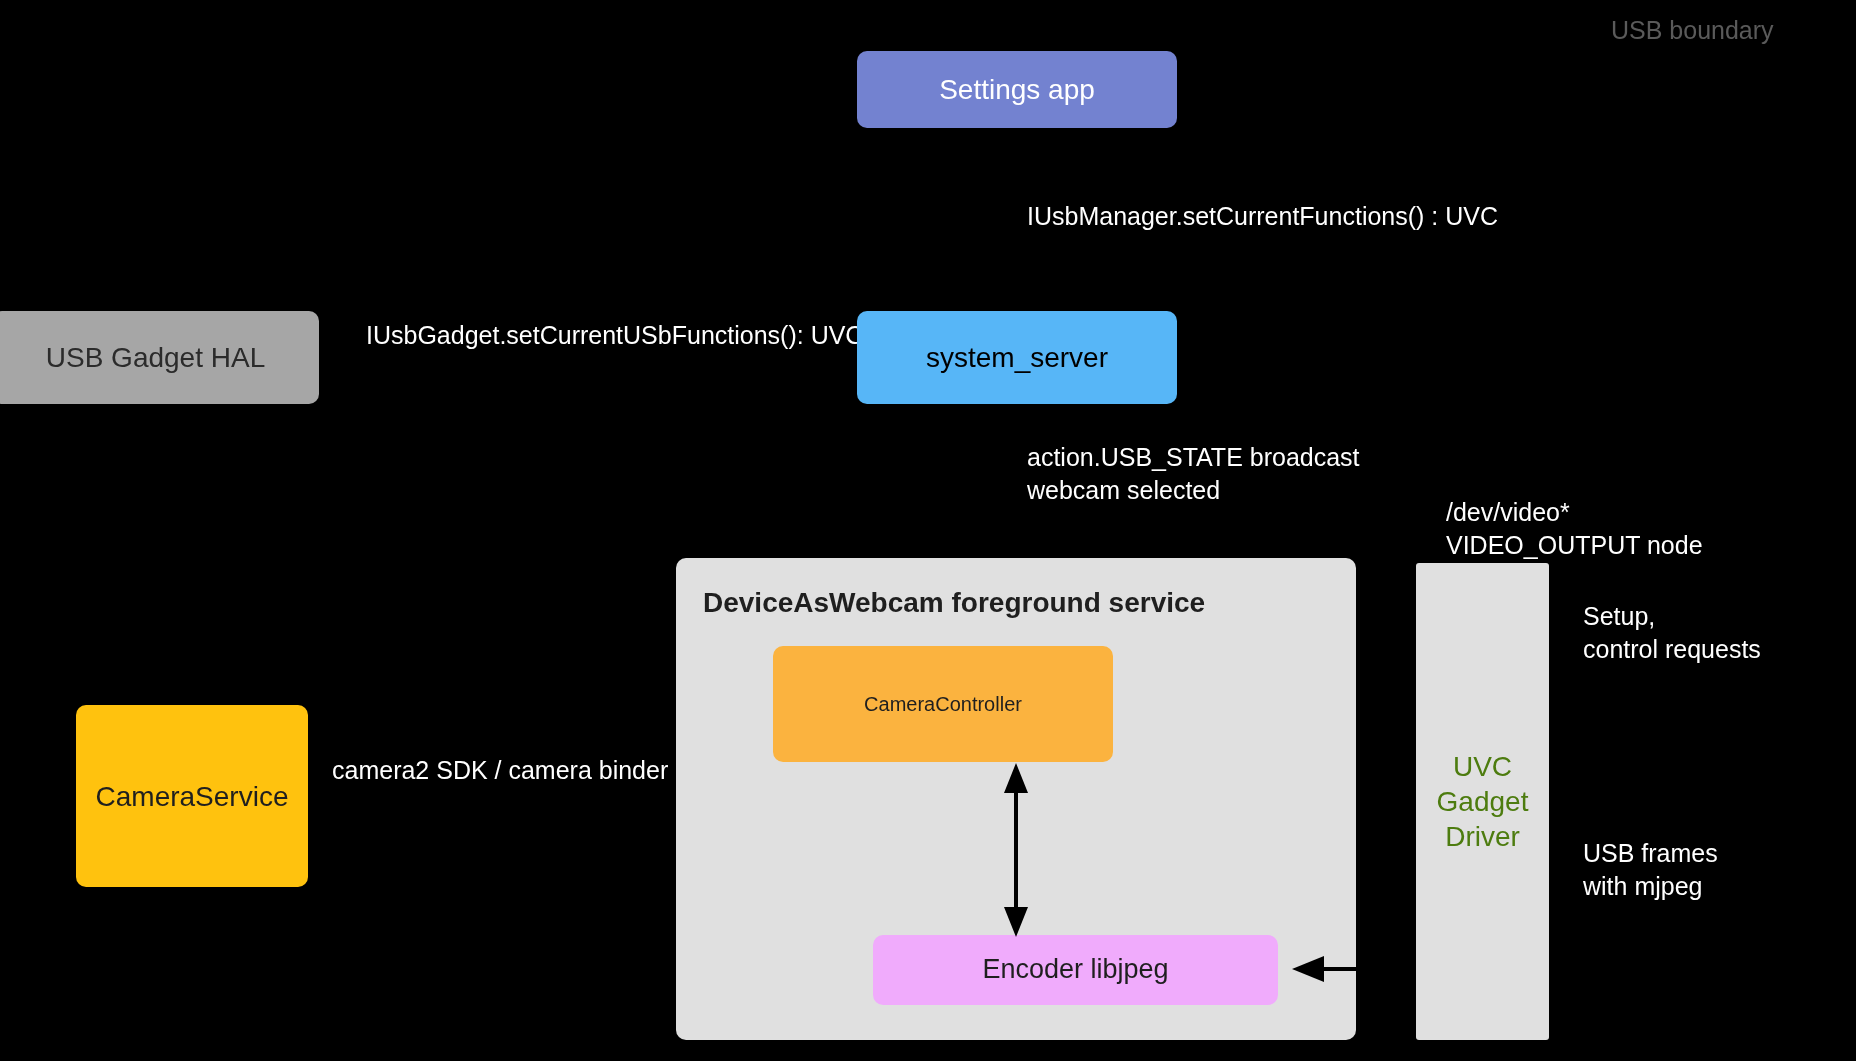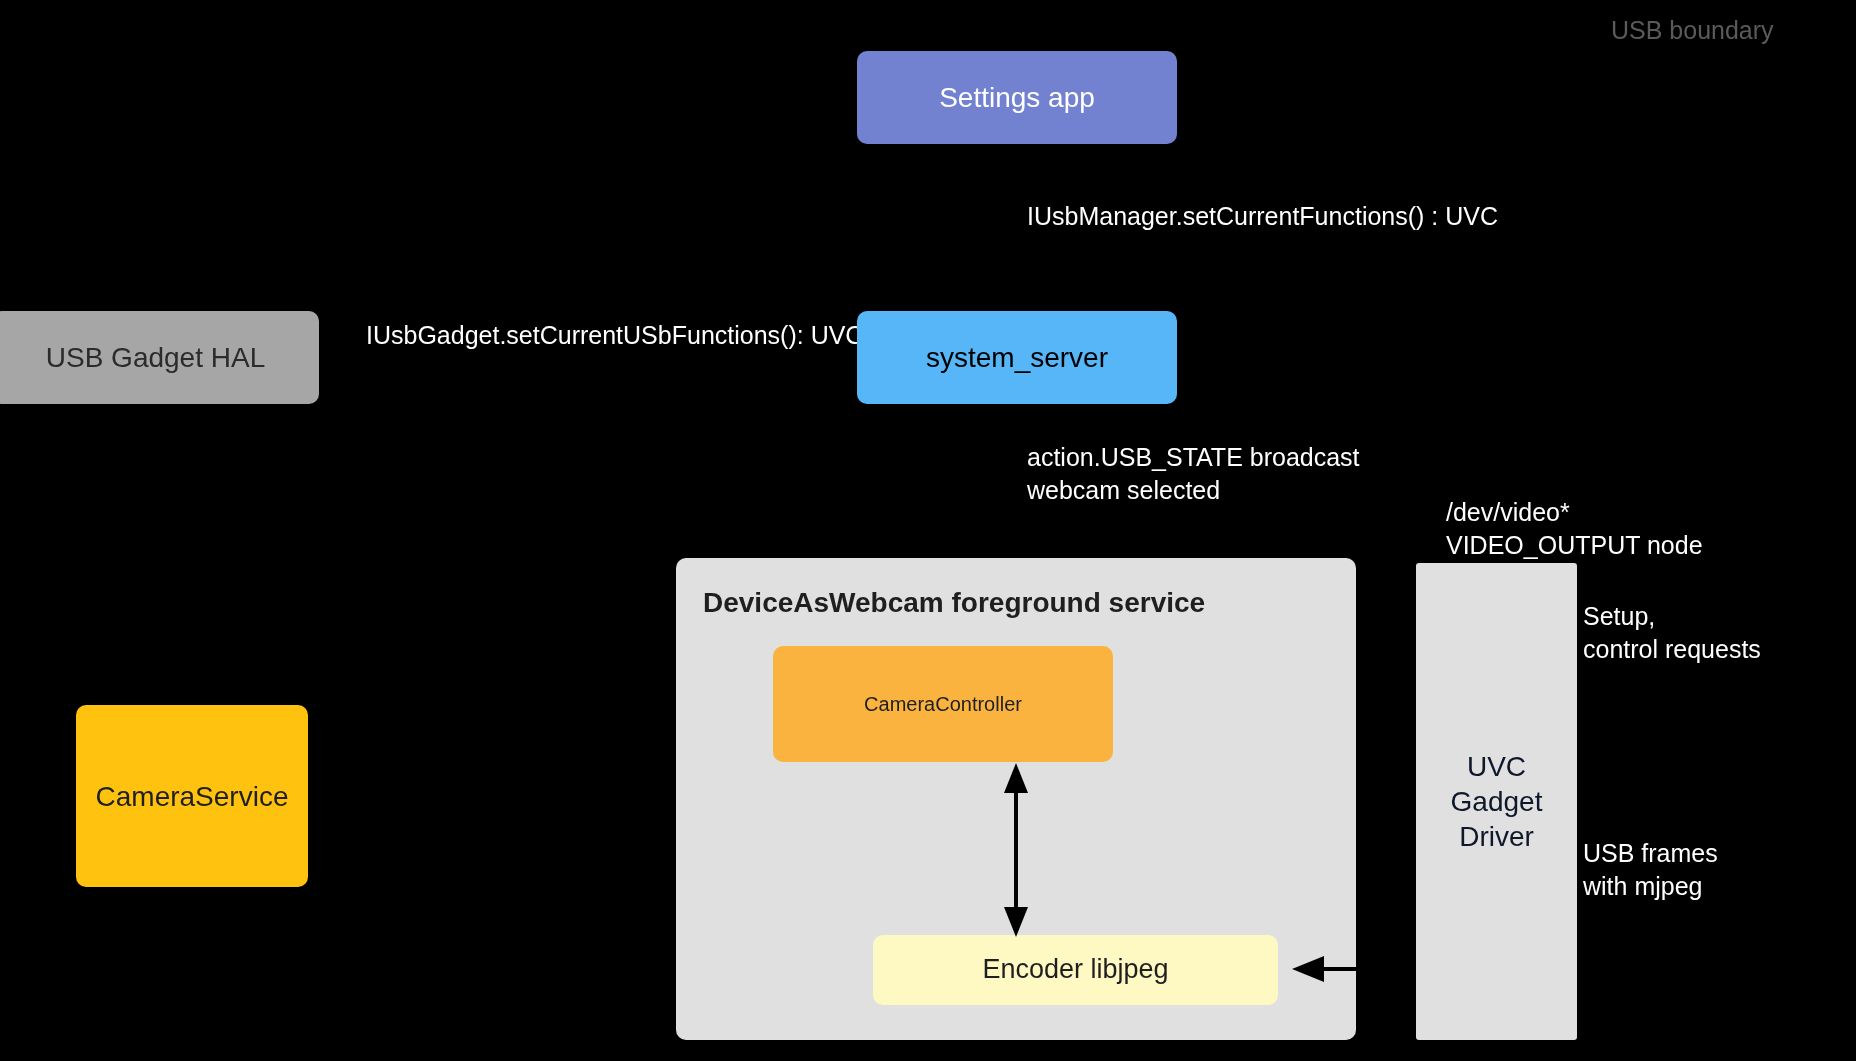--- a/index.html
+++ b/index.html
@@ -31,21 +31,21 @@
     font-size: 25px;
     line-height: 1.32;
     white-space: pre-line;
   }
   .note-light {
     color: #5a5a5a;
   }
 
   
   #settings-app {
-    left: 857px; top: 51px; width: 320px; height: 93px;
+    left: 857px; top: 51px; width: 320px; height: 77px;
     background: #7382d0;
     color: #ffffff;
     font-size: 28px;
   }
   #system-server {
     left: 857px; top: 311px; width: 320px; height: 93px;
     background: #57b6f7;
     color: #000000;
     font-size: 28px;
   }
@@ -78,30 +78,30 @@
     white-space: nowrap;
   }
   #camera-controller {
     left: 773px; top: 646px; width: 340px; height: 116px;
     background: #fbb33f;
     color: #1f1f1f;
     font-size: 20px;
   }
   #encoder-libjpeg {
     left: 873px; top: 935px; width: 405px; height: 70px;
-    background: #fef9c3;
+    background: #f0abfc;
     color: #1f1f1f;
     font-size: 27px;
   }
 
   
   #uvc-gadget-driver {
-    left: 1416px; top: 563px; width: 161px; height: 477px;
+    left: 1416px; top: 563px; width: 133px; height: 477px;
     background: #e0e0e0;
-    color: #0f172a;
+    color: #4d7c0f;
     font-size: 28px;
     border-radius: 3px;
     white-space: pre-line;
   }
 
   
   #note-usb-boundary { left: 1611px; top: 14px; }
   #note-iusbmanager  { left: 1027px; top: 200px; }
   #note-iusbgadget   { left: 366px;  top: 319px; }
   #note-usbstate     { left: 1027px; top: 441px; }
@@ -132,20 +132,21 @@
 
   <div class="note" id="note-usbstate">action.USB_STATE broadcast
 webcam selected</div>
 
   <div class="note" id="note-devvideo">/dev/video*
 VIDEO_OUTPUT node</div>
 
   <div class="note" id="note-setup">Setup,
 control requests</div>
 
+  <div class="note" id="note-camera2sdk">camera2 SDK / camera binder</div>
 
   <div class="note" id="note-camera-buf">camera buffers</div>
 
   <div class="note" id="note-usbframes">USB frames
 with mjpeg</div>
 
   <div class="box" id="settings-app">Settings app</div>
 
   <div class="box" id="system-server">system_server</div>
 

